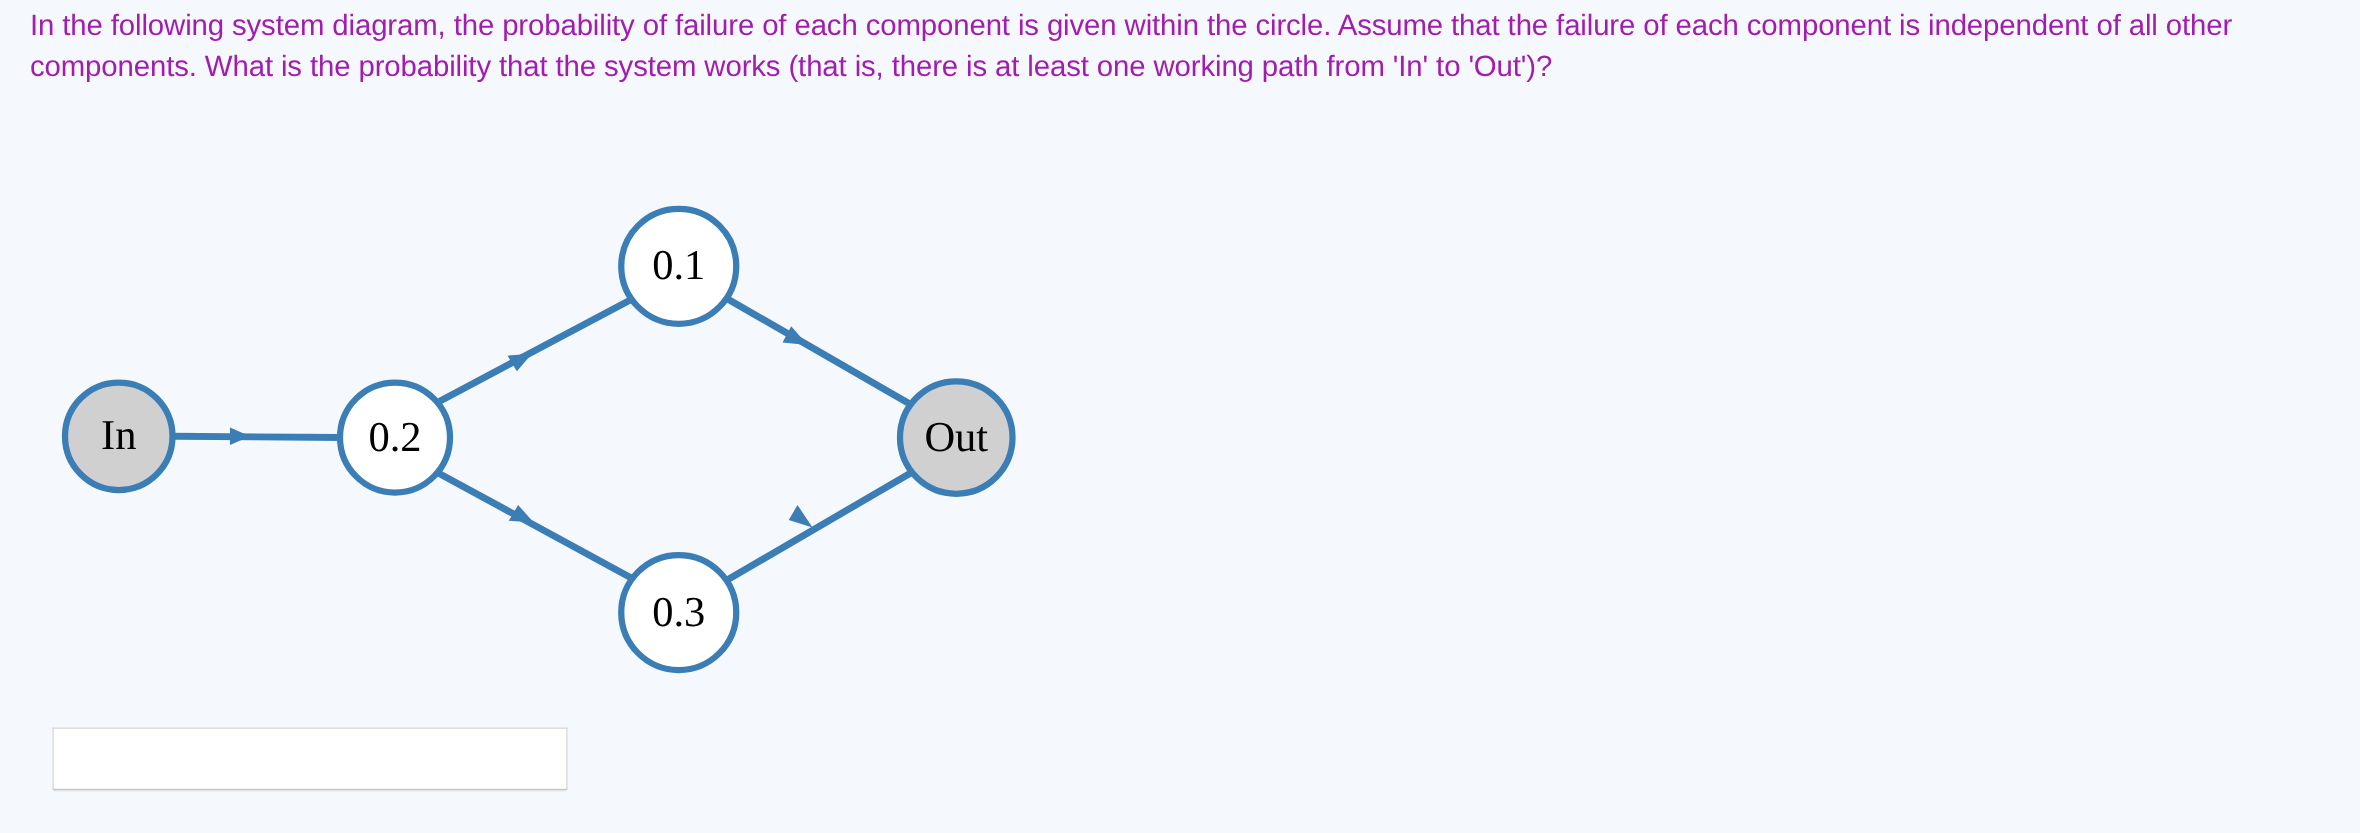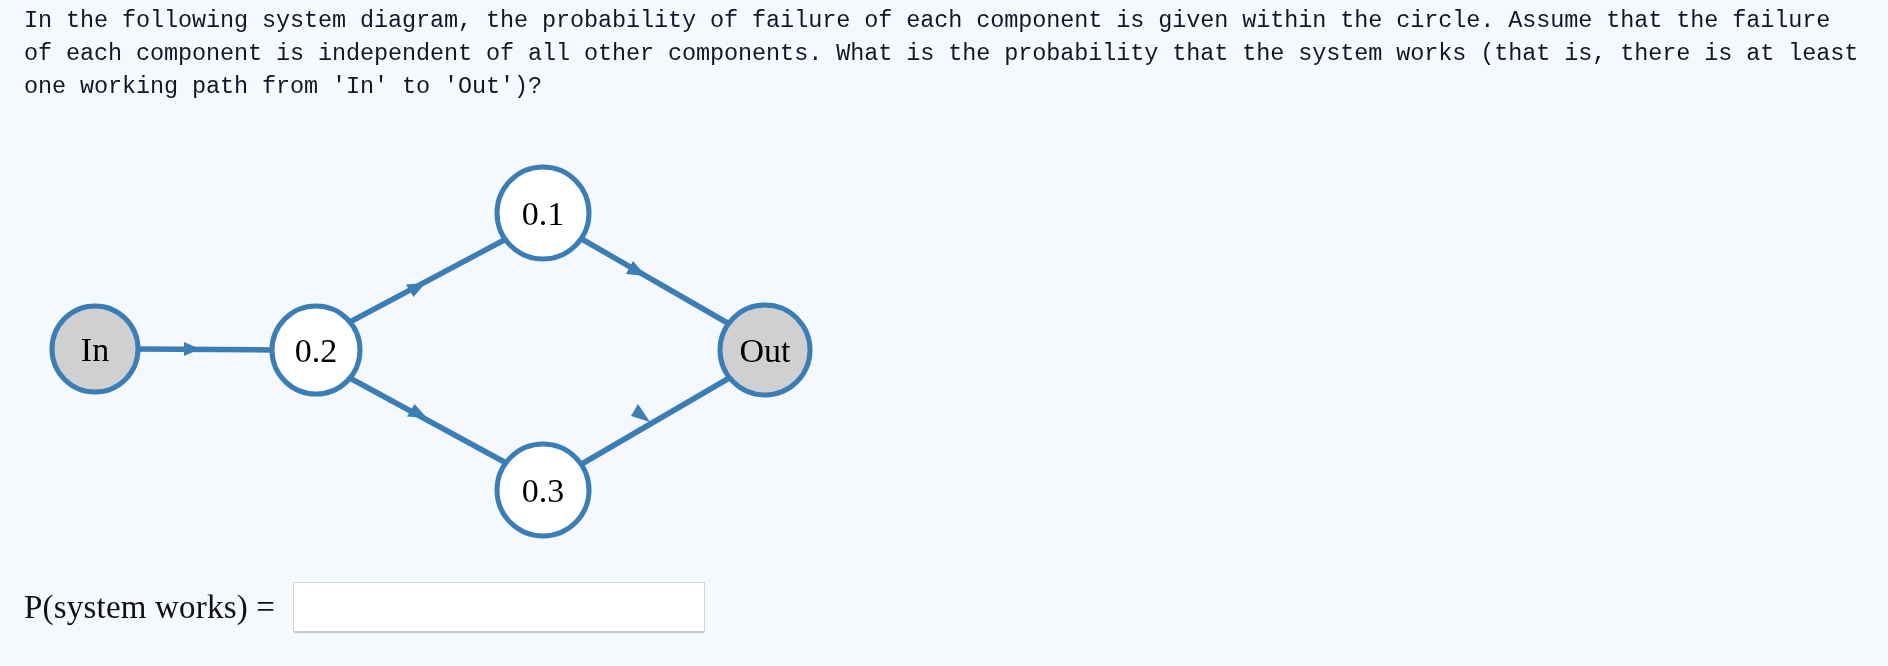--- a/index.html
+++ b/index.html
@@ -13,24 +13,24 @@
     font-family: "Liberation Sans", sans-serif;
     overflow: hidden;
     position: relative;
   }
 
   #question-text {
     position: absolute;
     left: 24px;
     top: 4px;
     width: 1848px;
-    font-family: Liberation Mono, monospace;
+    font-family: Liberation Sans, sans-serif;
     font-size: 23.5px;
     line-height: 33px;
-    color: #0f172a;
+    color: #a21caf;
     letter-spacing: -0.1px;
   }
 
   #diagram-wrap {
     position: absolute;
     left: 0px;
     top: 120px;
     width: 900px;
     height: 430px;
   }
@@ -122,15 +122,14 @@
 
     <g>
       <circle cx="765" cy="230" r="45" fill="#d0d0d0" stroke="#3b7db5" stroke-width="5"></circle>
       <text class="node-text-serif" x="765" y="230" text-anchor="middle" dominant-baseline="central">Out</text>
     </g>
 
   </svg>
 </div>
 
 <div id="answer-row">
-  <span id="answer-label">P(system works)  =</span>
   <input id="answer-input" type="text" placeholder="" style="">
 </div>
 
 </body></html>

